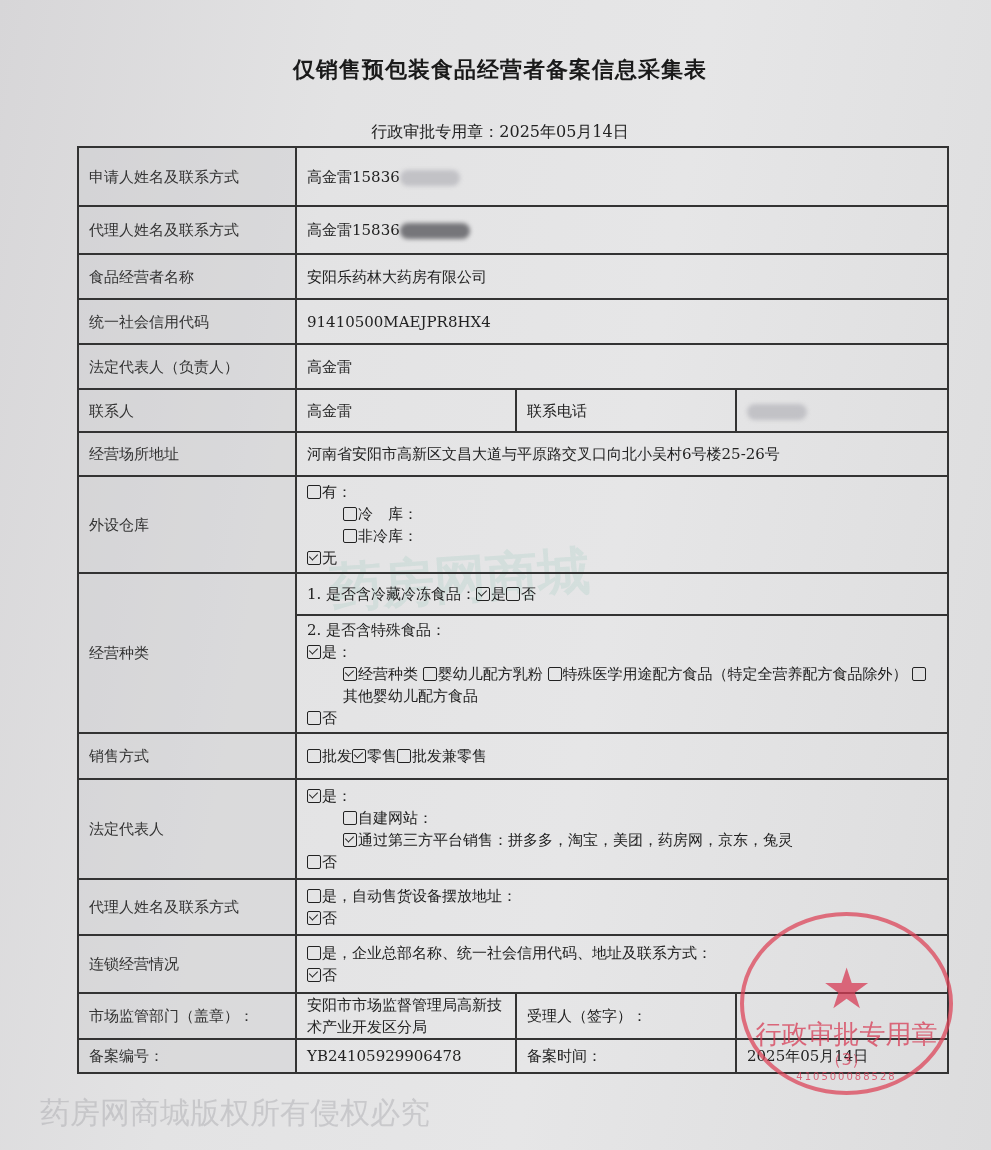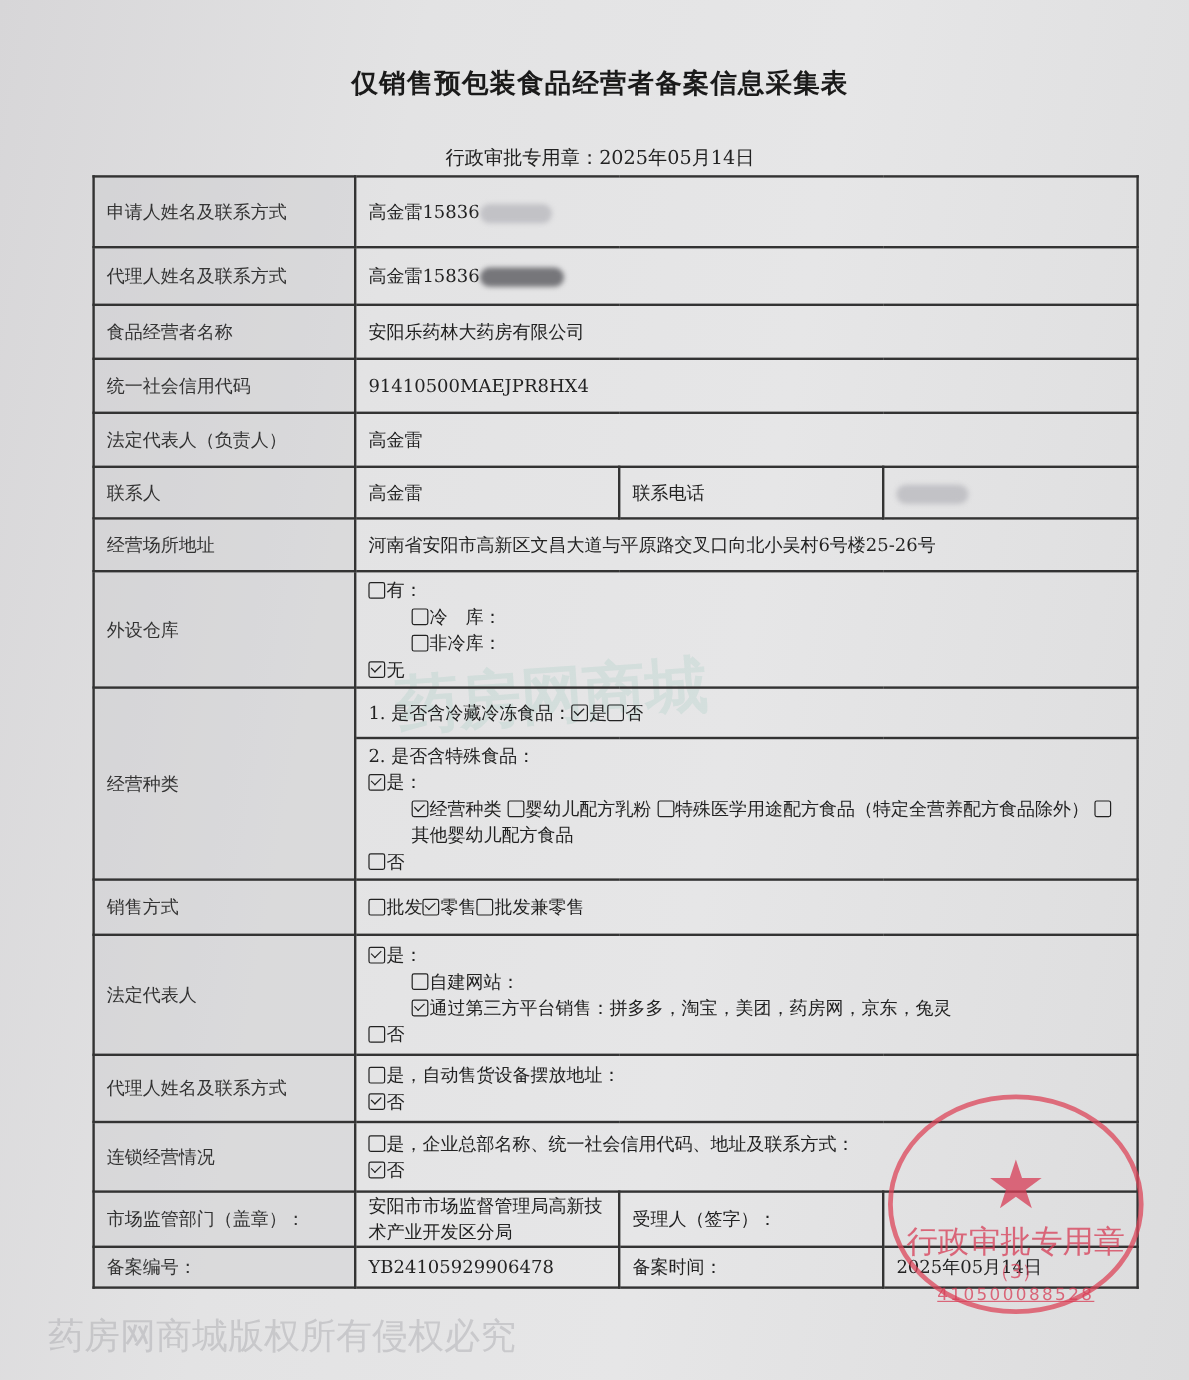--- a/index.html
+++ b/index.html
@@ -55,21 +55,21 @@
     width: 205px; height: 175px; border-radius: 50%;
     border: 4px solid rgba(220,70,90,0.75);
     color: rgba(215,60,85,0.75);
     font-family: "DejaVu Sans", sans-serif;
     text-align: center; pointer-events: none;
   }
   .stamp .ring-text { position: absolute; top: 18px; left: 0; right: 0; font-size: 24px; font-weight: bold; letter-spacing: 2px; }
   .stamp .star { position: absolute; top: 45px; left: 0; right: 0; font-size: 56px; line-height: 56px; }
   .stamp .purpose { position: absolute; top: 101px; left: 0; right: 0; font-size: 26px; }
   .stamp .num { position: absolute; top: 134px; left: 0; right: 0; font-size: 16px; }
-  .stamp .code { position: absolute; top: 155px; left: 0; right: 0; font-size: 14px; letter-spacing: 2px; text-decoration: underline; }
+  .stamp .code { position: absolute; top: 155px; left: 0; right: 0; font-size: 10px; letter-spacing: 2px; }
   .watermark {
     position: absolute; left: 330px; top: 545px; font-size: 52px;
     color: rgba(80,170,150,0.12); font-weight: bold; transform: rotate(-4deg);
     font-family: "DejaVu Sans", sans-serif; pointer-events: none;
   }
   .footer-watermark {
     position: absolute; left: 40px; top: 1093px; font-size: 30px;
     color: rgba(150,150,155,0.35); font-family: Liberation Mono, monospace;
   }
 </style>

